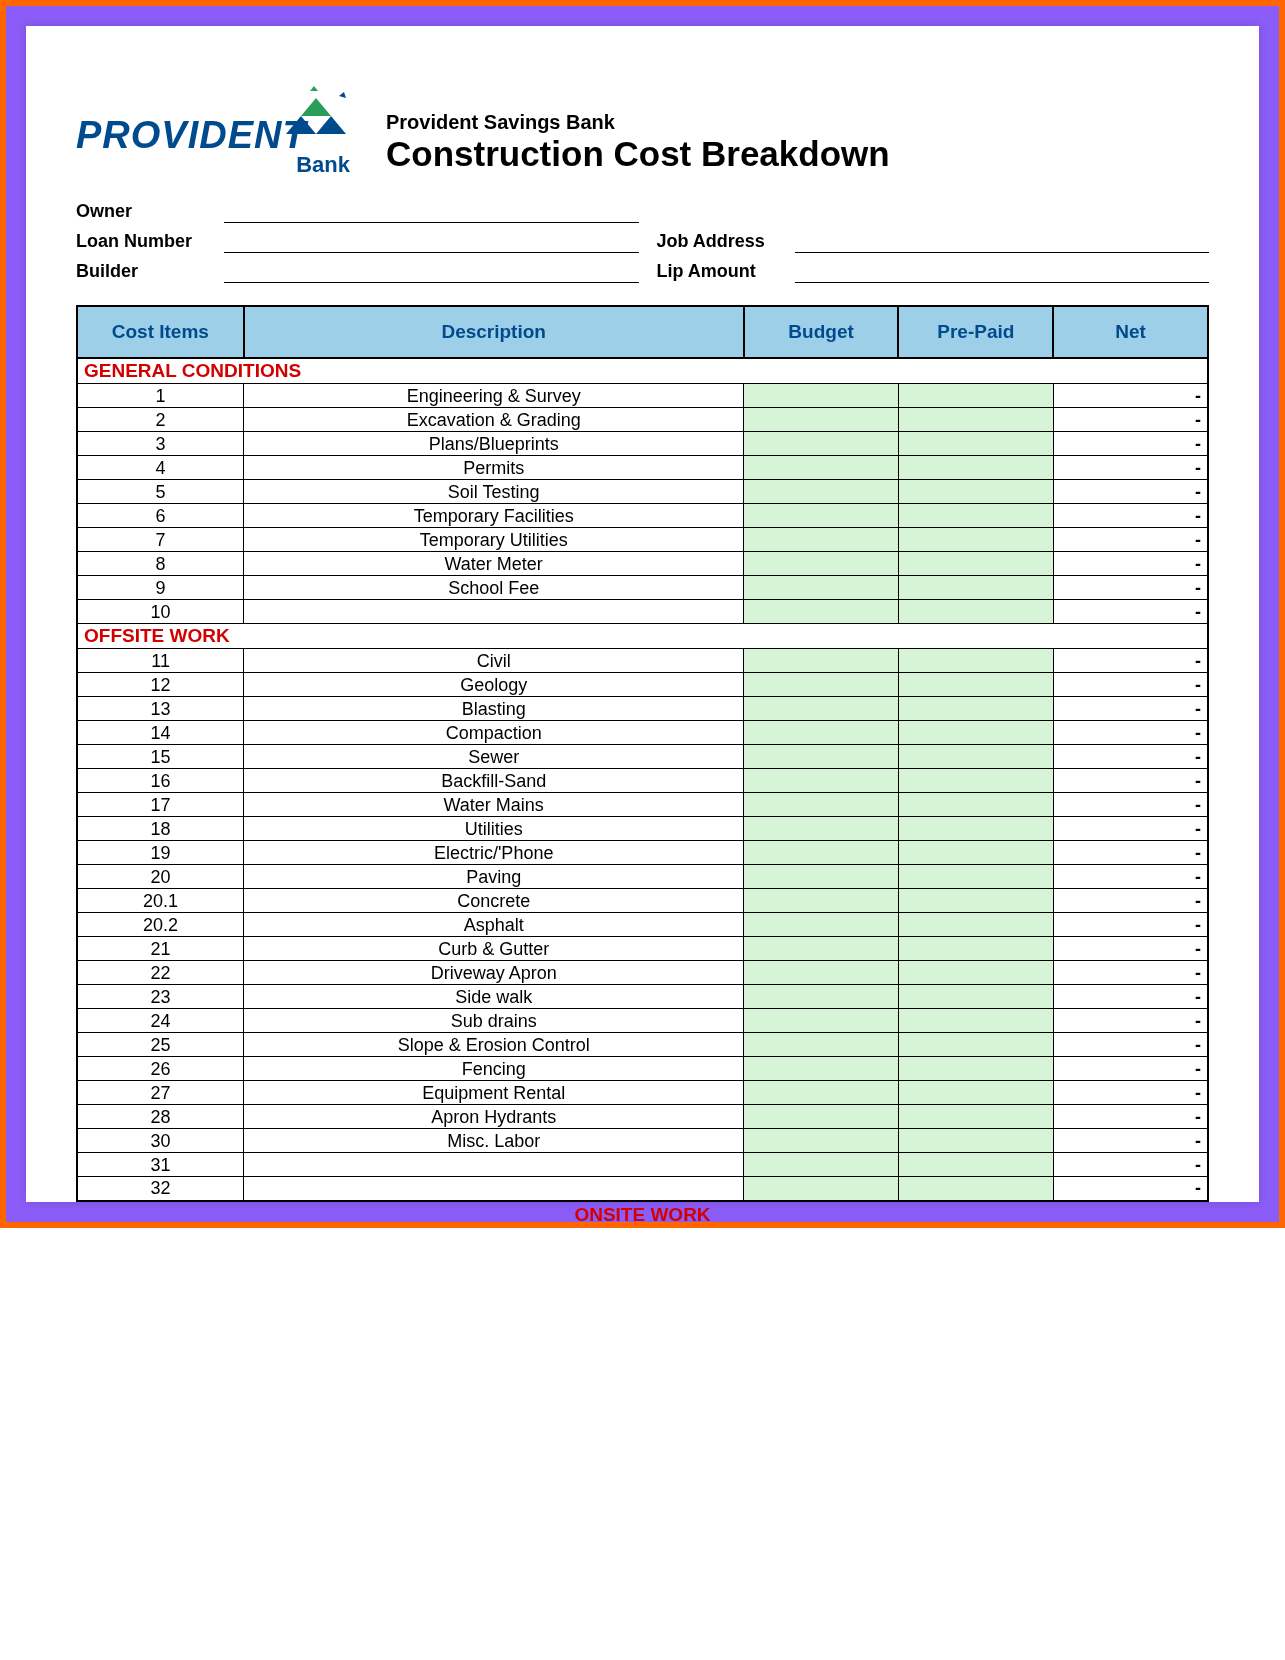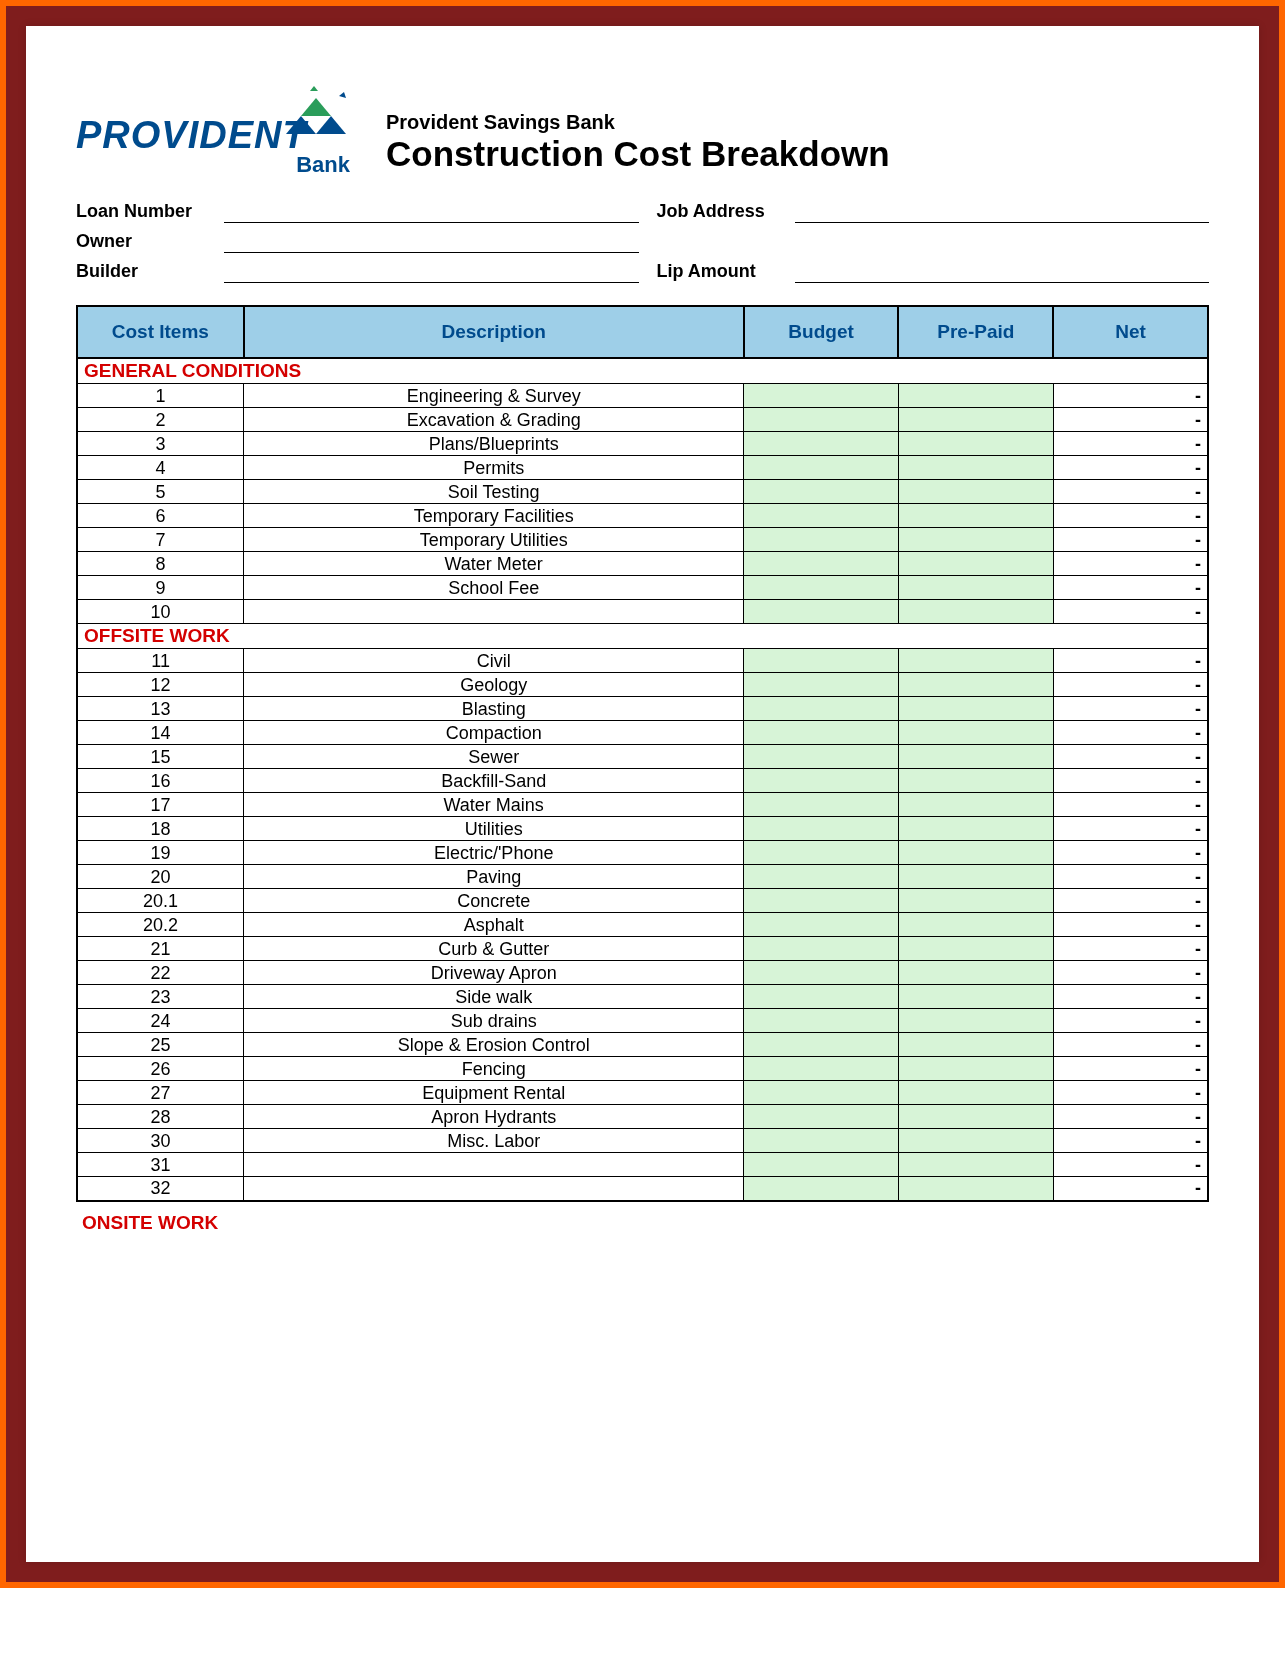--- a/index.html
+++ b/index.html
@@ -3,23 +3,23 @@
 <meta charset="utf-8">
 <style>
   * { box-sizing: border-box; }
   body {
     margin: 0;
     font-family: Arial, Helvetica, sans-serif;
     background: #fff;
   }
   .outer-frame {
     width: 1285px;
-    height: 1588px;
+    height: 1228px;
     border: 6px solid #ff6600;
-    background: #7f1d1d;
+    background: #8b5cf6;
     padding: 20px;
   }
   .page {
     background: #fff;
     width: 100%;
     height: 100%;
     padding: 60px 50px 0 50px;
     box-shadow: 0 0 8px rgba(0,0,0,0.15);
   }
   .header-row {
@@ -161,30 +161,30 @@
         <div class="logo-sub">Bank</div>
       </div>
       <div class="title-block">
         <div class="title1">Provident Savings Bank</div>
         <div class="title2">Construction Cost Breakdown</div>
       </div>
     </div>
 
     <div class="form-fields">
       <div class="form-row">
+        <div class="form-label">Owner</div>
+        <div class="form-line"></div>
+        <div class="form-label2" style="min-width:120px;"></div>
+        <div class="form-line" style="visibility:hidden;"></div>
+      </div>
+      <div class="form-row">
         <div class="form-label">Loan Number</div>
         <div class="form-line"></div>
         <div class="form-label2">Job Address</div>
         <div class="form-line"></div>
-      </div>
-      <div class="form-row">
-        <div class="form-label">Owner</div>
-        <div class="form-line"></div>
-        <div class="form-label2" style="min-width:120px;"></div>
-        <div class="form-line" style="visibility:hidden;"></div>
       </div>
       <div class="form-row">
         <div class="form-label">Builder</div>
         <div class="form-line"></div>
         <div class="form-label2">Lip Amount</div>
         <div class="form-line"></div>
       </div>
     </div>
 
     <table class="cost">
@@ -437,18 +437,18 @@
           </tr>
           <tr>
             <td class="num" style="border-bottom: 2px solid rgb(0, 0, 0);">32</td>
             <td class="desc" style="border-bottom: 2px solid rgb(0, 0, 0);"></td>
             <td class="budget" style="border-bottom: 2px solid rgb(0, 0, 0);"></td>
             <td class="prepaid" style="border-bottom: 2px solid rgb(0, 0, 0);"></td>
             <td class="net" style="border-bottom: 2px solid rgb(0, 0, 0);">-</td>
           </tr>
         </tbody>
     </table>
-    <div style="padding:10px 6px;">
+    <div style="padding:2px 6px;text-align:center;">
       <span style="color:#d40000;font-weight:bold;font-size:19px;">ONSITE WORK</span>
     </div>
 
   </div>
 </div>
 
 </body></html>

